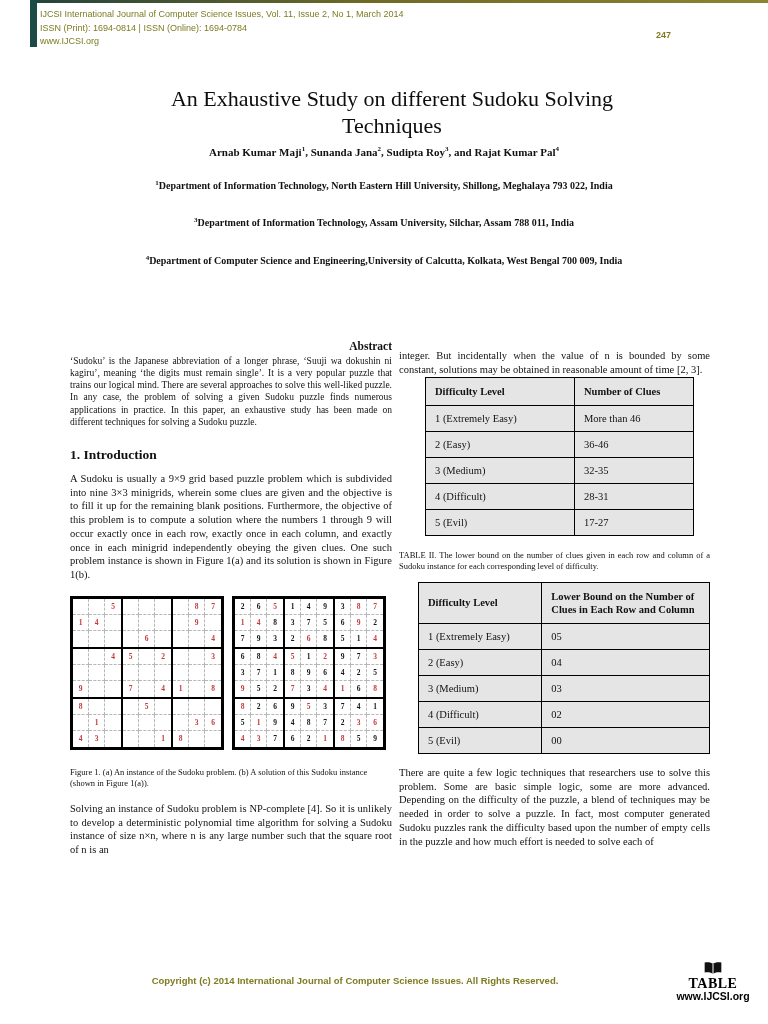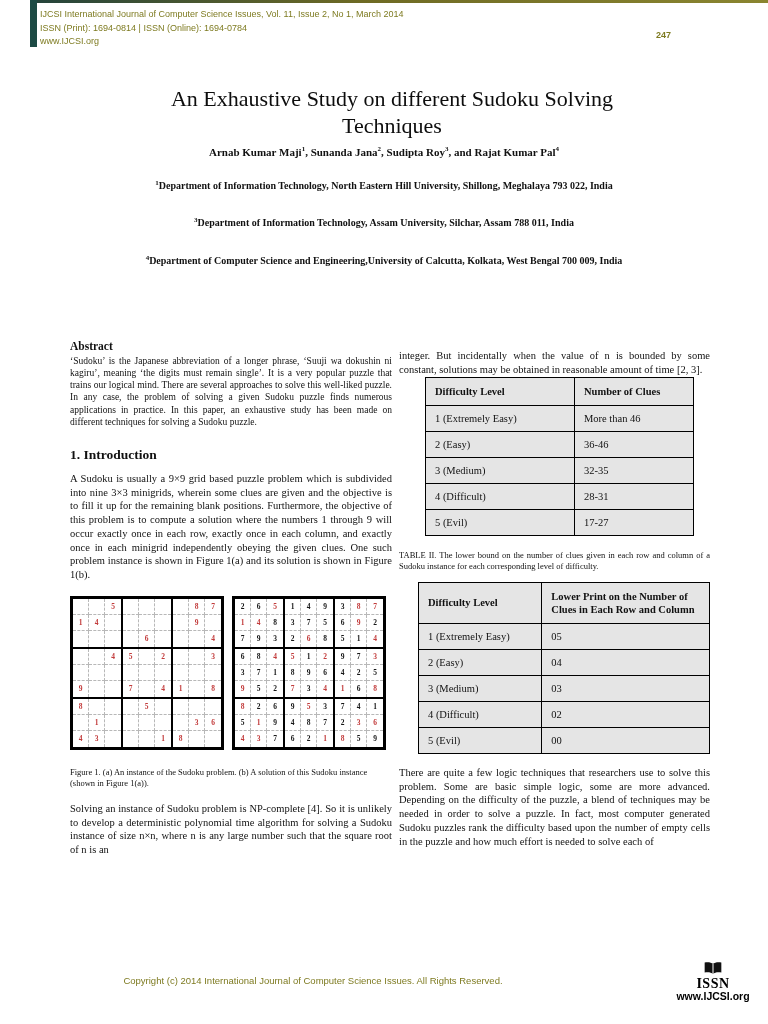--- a/index.html
+++ b/index.html
@@ -26,21 +26,21 @@
     font-size:11px;font-weight:bold;}
   .author-line sup, .affil-line sup{font-size:7px;vertical-align:super;}
   .affiliations{position:absolute;left:44px;top:179px;width:680px;text-align:center;
     font-size:10px;font-weight:bold;}
   .affil-line{margin-bottom:24px;line-height:1.2;}
 
   
   .col-left{position:absolute;left:70px;top:340px;width:322px;}
   .col-right{position:absolute;left:399px;top:349px;width:311px;}
 
-  .abstract-heading{text-align:left;font-weight:bold;font-size:11.5px;margin:0 0 3px 0;}
+  .abstract-heading{text-align:right;font-weight:bold;font-size:11.5px;margin:0 0 3px 0;}
   .small-text{font-size:9.5px;line-height:1.28;text-align:justify;}
   .keywords{margin-top:15px;}
   .kw-label{font-weight:bold;font-style:italic;font-size:10.5px;}
   .section-heading{font-size:13.5px;font-weight:bold;margin:19px 0 9px 0;}
   .body-text{font-size:10.5px;line-height:1.31;text-align:justify;}
   .mt{margin-top:12px;}
 
   
   .grids{display:flex;gap:8px;margin-top:14px;}
   .sudoku{width:154px;height:154px;box-sizing:border-box;border:3px solid #000;
@@ -65,21 +65,21 @@
   table.data th, table.data td{border:1.5px solid #000;font-size:10.5px;
     padding:7px 9px;text-align:left;vertical-align:middle;font-weight:normal;}
   table.data th{font-weight:bold;line-height:1.25;}
   #table1{margin-left:26px;}
   #table1 .c0{width:130px;} #table1 .c1{width:100px;}
   #table2{margin-left:19px;}
   #table2 .c0{width:106px;} #table2 .c1{width:152px;}
 
   
   .footer-copyright{position:absolute;left:0;top:975px;width:626px;text-align:center;
-    font-family:"Liberation Sans", sans-serif;font-size:9.5px;font-weight:normal;color:#7e7b21;}
+    font-family:"Liberation Sans", sans-serif;font-size:9.5px;font-weight:bold;color:#7e7b21;padding-left:42px;}
   .logo{position:absolute;right:6px;top:961px;width:98px;text-align:center;line-height:1.1;}
   .logo-book{display:block;margin:0 auto 1px auto;width:20px;height:14px;}
   .logo-name{font-family:"Liberation Serif", serif;font-size:14px;font-weight:bold;letter-spacing:0.5px;color:#000;}
   .logo-url{font-family:"Liberation Sans", sans-serif;font-size:10.5px;font-weight:bold;color:#000;}
 </style>
 </head>
 <body>
 
 <div class="edge-top"></div>
 <div class="edge-corner"></div>
@@ -344,21 +344,21 @@
           <td class="c0">5 (Evil)</td>
           <td class="c1">17-27</td>
         </tr>
       </tbody>
     </table>
   <div class="table-caption cap2">TABLE II. The lower bound on the number of clues given in each row and column of a Sudoku instance for each corresponding level of difficulty.</div>
   <table class="data" id="table2">
       <thead>
         <tr>
           <th class="c0">Difficulty Level</th>
-          <th class="c1">Lower Print on the Number of Clues in Each Row and Column</th>
+          <th class="c1">Lower Bound on the Number of Clues in Each Row and Column</th>
         </tr>
       </thead>
       <tbody>
         <tr>
           <td class="c0">1 (Extremely Easy)</td>
           <td class="c1">05</td>
         </tr>
         <tr>
           <td class="c0">2 (Easy)</td>
           <td class="c1">04</td>
@@ -380,15 +380,15 @@
   <div class="body-text mt">There are quite a few logic techniques that researchers use to solve this problem. Some are basic simple logic, some are more advanced. Depending on the difficulty of the puzzle, a blend of techniques may be needed in order to solve a puzzle. In fact, most computer generated Sudoku puzzles rank the difficulty based upon the number of empty cells in the puzzle and how much effort is needed to solve each of</div>
 </div>
 
 <div class="footer-copyright">Copyright (c) 2014 International Journal of Computer Science Issues. All Rights Reserved.</div>
 
 <div class="logo">
   <svg class="logo-book" viewBox="0 0 24 16" xmlns="http://www.w3.org/2000/svg">
     <path d="M12 3 C10 1 5 0.5 2 1.5 L2 13.5 C5 12.5 10 13 12 15 C14 13 19 12.5 22 13.5 L22 1.5 C19 0.5 14 1 12 3 Z" fill="#111"></path>
     <path d="M12 3 L12 15" stroke="#ffffff" stroke-width="1.2"></path>
   </svg>
-  <div class="logo-name">ISSN</div>
+  <div class="logo-name">TABLE</div>
   <div class="logo-url">www.IJCSI.org</div>
 </div>
 
 </body></html>

